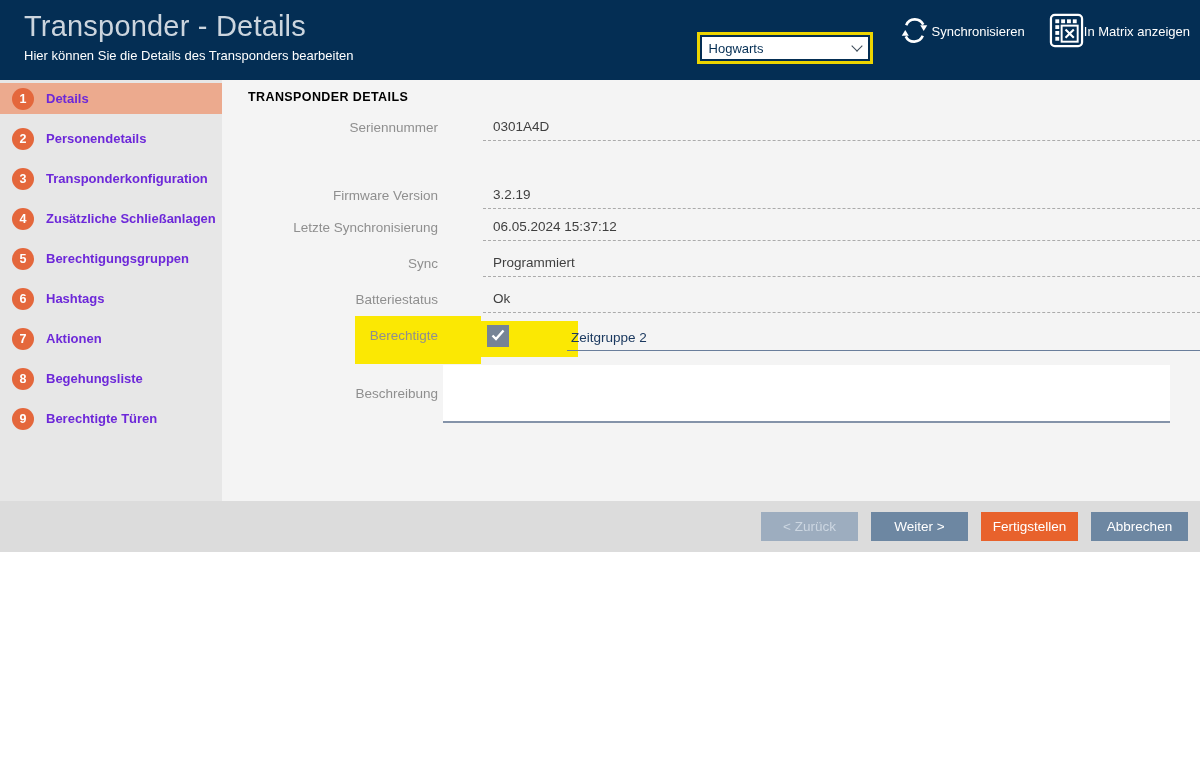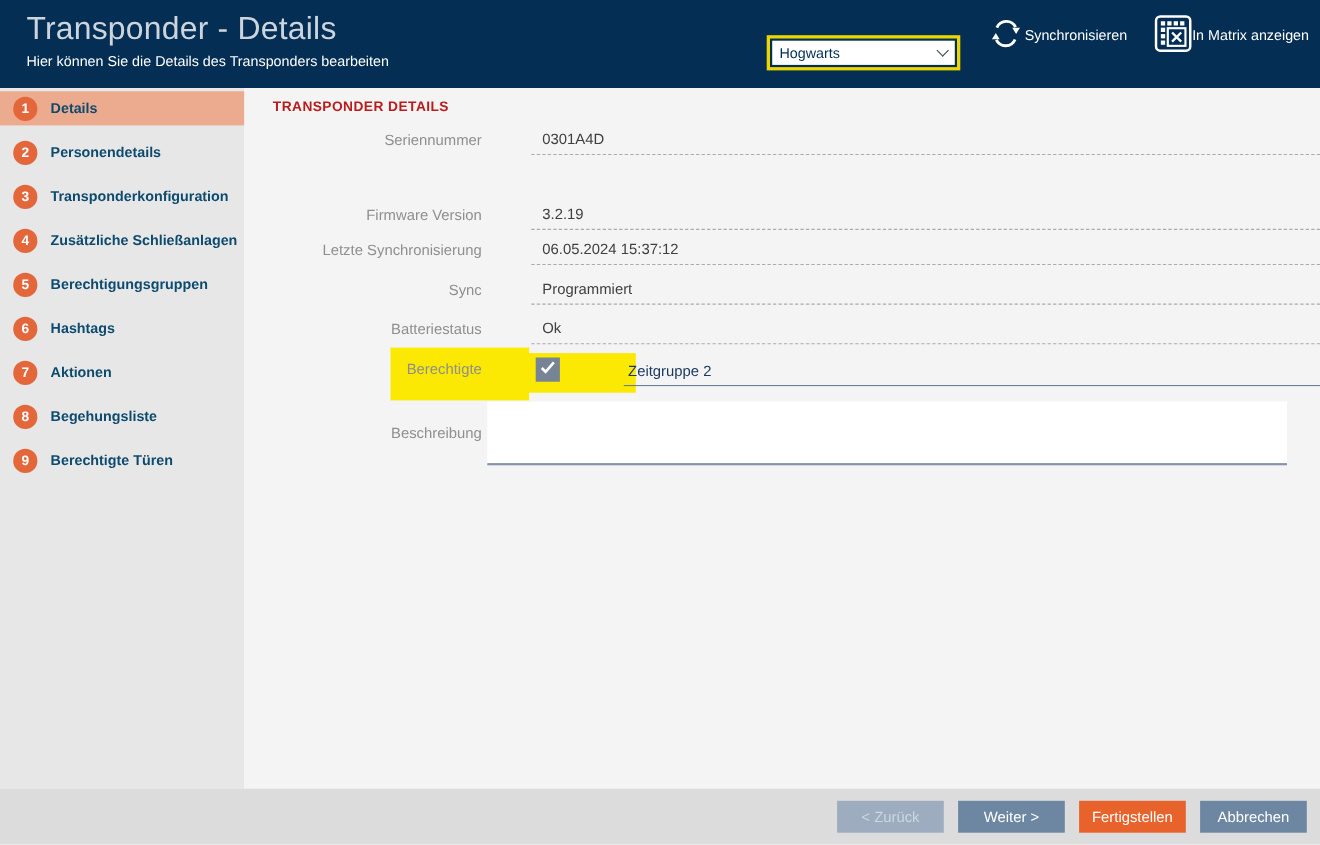--- a/index.html
+++ b/index.html
@@ -1,16 +1,16 @@
 <!DOCTYPE html>
 <html><head>
 <meta charset="utf-8">
 <style>
   html,body{margin:0;padding:0;background:#fff;}
-  .app{position:relative;width:1200px;height:768px;overflow:hidden;
+  .app{position:relative;width:1200px;height:552px;overflow:hidden;
        font-family:"Liberation Sans",sans-serif;background:#f4f4f4;}
 
   
   .topbar{position:absolute;left:0;top:0;right:0;height:80px;background:#042e54;}
   .title-block{position:absolute;left:24px;top:9px;}
   .page-title{margin:0;color:#ccd5de;font-size:29px;font-weight:300;letter-spacing:.2px;line-height:34px;}
   .page-subtitle{color:#ffffff;font-size:13px;margin-top:5px;}
   .header-right{position:absolute;right:10px;top:0;height:80px;display:flex;align-items:flex-start;}
   .lock-select-frame{margin-top:32px;border:3px solid #edd500;background:#042e54;padding:2px;}
   .lock-select{width:152px;height:22px;background:#fff;display:flex;align-items:center;
@@ -21,29 +21,29 @@
   .header-action{margin-left:24px;padding-top:11px;display:flex;flex-direction:row;
                  align-items:center;color:#fff;cursor:pointer;}
   .header-action .icon{height:38px;display:flex;align-items:center;}
   .header-action .label{font-size:13px;margin-top:3px;white-space:nowrap;}
 
   
   .sidebar{position:absolute;left:0;top:80px;width:222px;bottom:51px;background:#e7e7e7;padding-top:3px;}
   .side-item{position:relative;height:31px;margin-bottom:9px;display:flex;align-items:center;cursor:pointer;}
   .side-item .num{width:22px;height:22px;margin-left:12px;border-radius:50%;background:#e4673c;color:#fff;
                   font-size:12.5px;font-weight:700;display:flex;align-items:center;justify-content:center;flex:none;}
-  .side-item .lbl{margin-left:12px;font-size:13px;font-weight:700;color:#0c4a6e;white-space:nowrap;}
+  .side-item .lbl{margin-left:12px;font-size:13px;font-weight:700;color:#6d28d9;white-space:nowrap;}
   .side-item.active{background:#ecaa8e;}
   .side-item.active::after{content:"";position:absolute;right:-21px;top:0;
      border-top:15.5px solid transparent;border-bottom:15.5px solid transparent;border-left:21px solid #ecaa8e;}
 
   
   .main{position:absolute;left:222px;top:80px;right:0;bottom:51px;background:#f4f4f4;}
   .section-title{position:absolute;left:26px;top:10px;font-size:12.5px;font-weight:700;
-                 color:#b91c1c;letter-spacing:.4px;}
+                 color:#000000;letter-spacing:.4px;}
   .hl{position:absolute;background:#fbe803;}
   .hl-a{left:133px;top:236px;width:126px;height:48px;}
   .hl-b{left:256px;top:241px;width:100px;height:36px;}
 
   .frow{position:absolute;left:0;display:flex;align-items:center;height:28px;gap:40px;}
   .flabel{width:216px;text-align:right;font-size:13.5px;color:#8f8f8f;flex:none;white-space:nowrap;}
   .ffield{width:727px;margin-left:5px;height:100%;display:flex;align-items:center;
           border-bottom:1px dashed #ababab;padding-left:10px;box-sizing:border-box;
           font-size:13.5px;color:#3f3f3f;}
   .frow.r1{top:33px}.frow.r2{top:66px}.frow.r3{top:101px}.frow.r4{top:133px}

